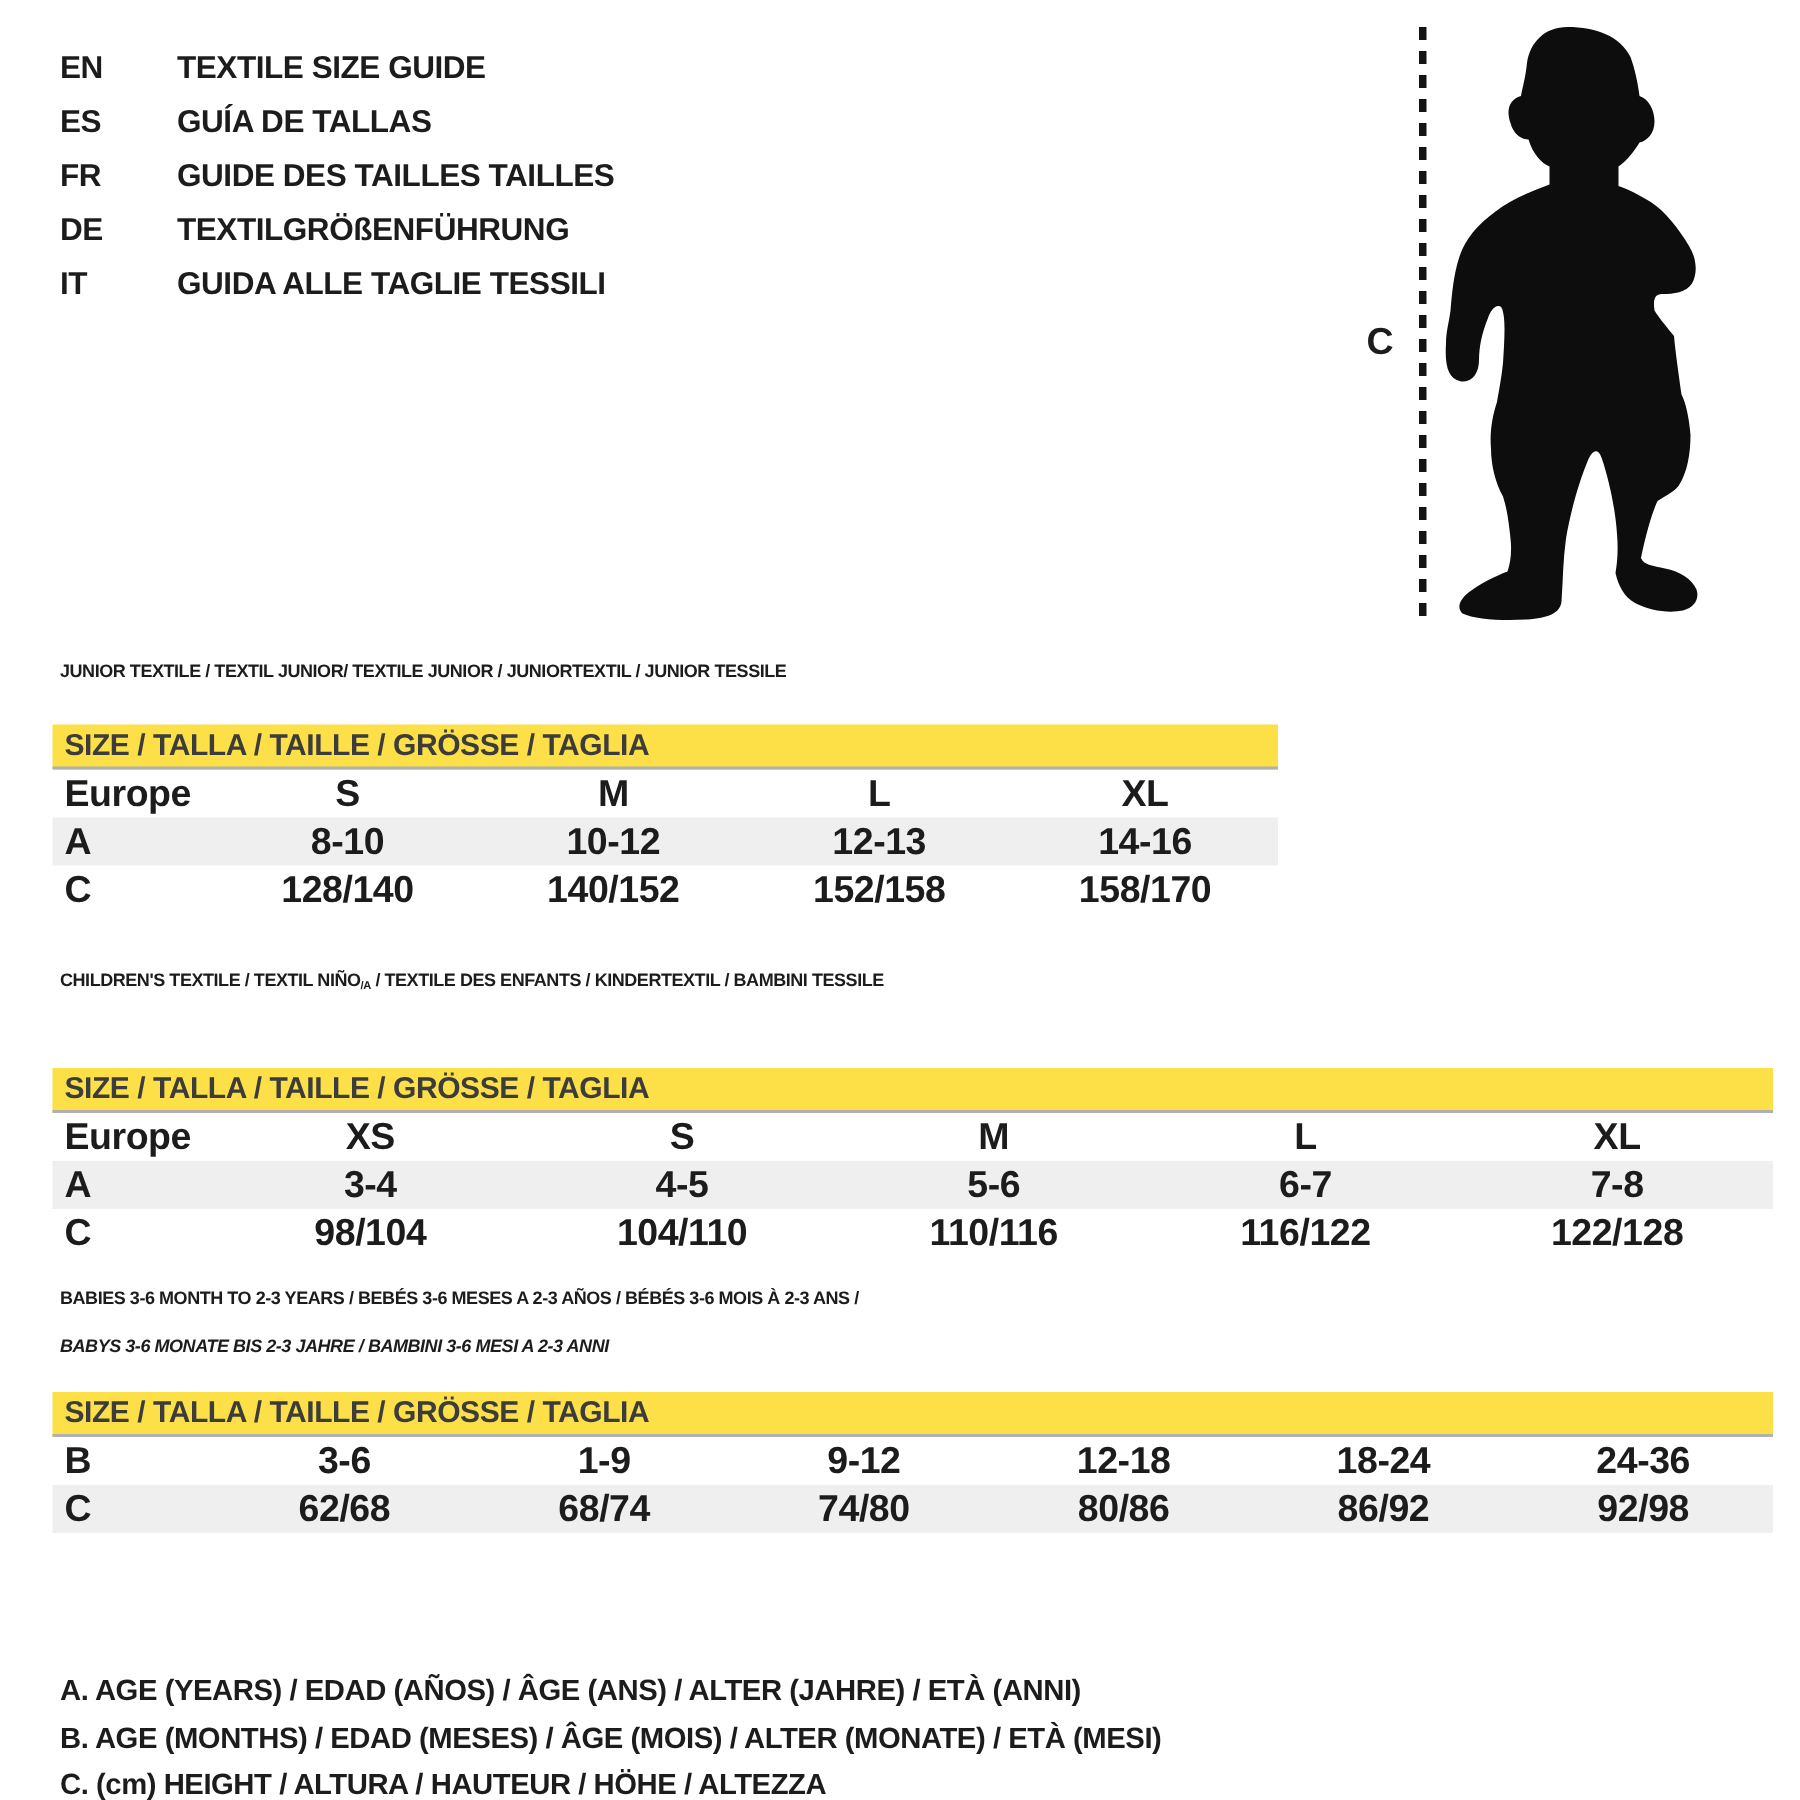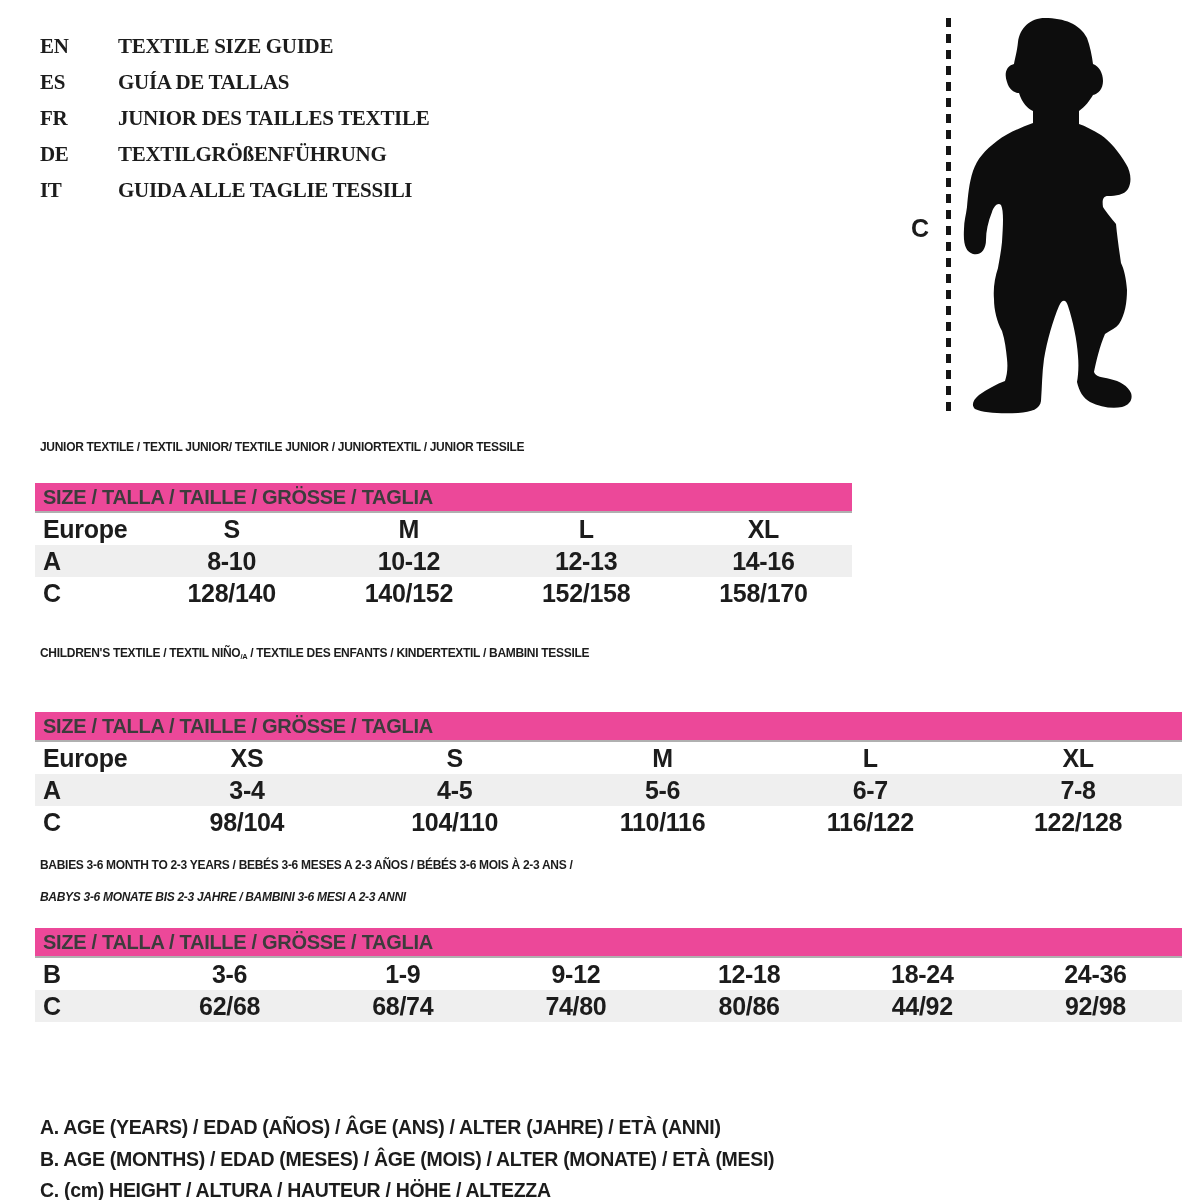--- a/index.html
+++ b/index.html
@@ -3,37 +3,37 @@
 <meta charset="utf-8">
 <style>
   html,body{margin:0;padding:0;}
   body{
     width:1200px;height:1200px;position:relative;background:#ffffff;
     font-family:"Liberation Sans", sans-serif;font-weight:bold;color:#1c1c1c;
     letter-spacing:-0.3px;overflow:hidden;
   }
   
   .lang{position:absolute;top:28px;left:40px;}
-  .lang-row{display:flex;height:36px;align-items:center;font-size:21px;white-space:nowrap;font-family:Liberation Serif, serif;}
+  .lang-row{display:flex;height:36px;align-items:center;font-size:21px;white-space:nowrap;}
   .lang-code{width:78px;}
   
   .figure{position:absolute;top:0;left:895px;width:280px;height:430px;}
   .dash-line{
     position:absolute;left:51px;top:18px;width:5px;height:398px;
     background:repeating-linear-gradient(to bottom,#141414 0 9px,transparent 9px 16px);
   }
   .c-label{position:absolute;left:16px;top:214px;font-size:25px;}
   .baby-svg{position:absolute;left:55px;top:0;}
   
   .section{position:absolute;left:35px;}
   .sec-title{font-size:12px;line-height:22px;white-space:nowrap;padding-left:5px;}
   .sub-a{font-size:0.62em;vertical-align:-0.28em;}
   .tbl{width:100%;}
   .thead{
-    height:30px;box-sizing:border-box;background:#ec4899;border-bottom:2px solid #b0b0b0;
+    height:30px;box-sizing:border-box;background:#fde047;border-bottom:2px solid #b0b0b0;
     display:flex;align-items:center;padding-left:8px;font-size:20px;color:#3c3c3c;white-space:nowrap;
   }
   .row{display:flex;height:32px;align-items:center;font-size:25px;}
   .row.shaded{background:#efefef;}
   .lbl{width:100px;padding-left:8px;flex:none;}
   .val{flex:1;text-align:center;}
   
   .legend{position:absolute;left:40px;top:1112px;}
   .legend-line{font-size:19.5px;line-height:31.5px;white-space:nowrap;}
 </style>
@@ -44,21 +44,21 @@
   <div class="lang-row">
     <span class="lang-code">EN</span>
     <span class="lang-label">TEXTILE SIZE GUIDE</span>
   </div>
   <div class="lang-row">
     <span class="lang-code">ES</span>
     <span class="lang-label">GUÍA DE TALLAS</span>
   </div>
   <div class="lang-row">
     <span class="lang-code">FR</span>
-    <span class="lang-label">JUNIOR DES TAILLES TEXTILE</span>
+    <span class="lang-label">GUIDE DES TAILLES TAILLES</span>
   </div>
   <div class="lang-row">
     <span class="lang-code">DE</span>
     <span class="lang-label">TEXTILGRÖßENFÜHRUNG</span>
   </div>
   <div class="lang-row">
     <span class="lang-code">IT</span>
     <span class="lang-label">GUIDA ALLE TAGLIE TESSILI</span>
   </div>
 </div>
@@ -198,21 +198,21 @@
       <span class="val">12-18</span>
       <span class="val">18-24</span>
       <span class="val">24-36</span>
     </div>
     <div class="row shaded">
       <span class="lbl">C</span>
       <span class="val">62/68</span>
       <span class="val">68/74</span>
       <span class="val">74/80</span>
       <span class="val">80/86</span>
-      <span class="val">44/92</span>
+      <span class="val">86/92</span>
       <span class="val">92/98</span>
     </div>
   </div>
 </div>
 
 <div class="legend">
   <div class="legend-line">A. AGE (YEARS) / EDAD (AÑOS) / ÂGE (ANS) / ALTER (JAHRE) / ETÀ (ANNI)</div>
   <div class="legend-line">B. AGE (MONTHS) / EDAD (MESES) / ÂGE (MOIS) / ALTER (MONATE) / ETÀ (MESI)</div>
   <div class="legend-line">C. (cm) HEIGHT / ALTURA / HAUTEUR / HÖHE / ALTEZZA</div>
 </div>

